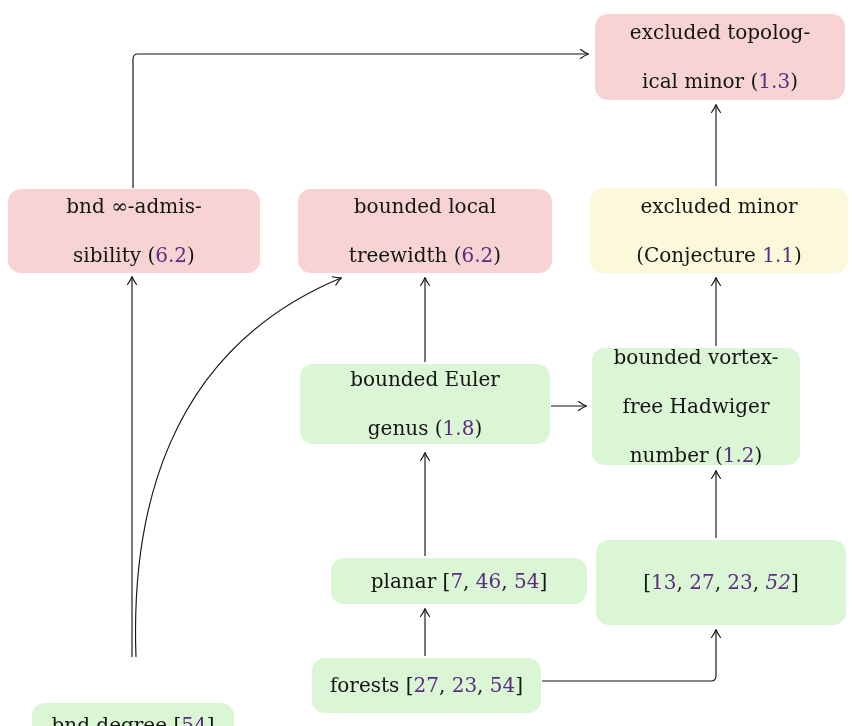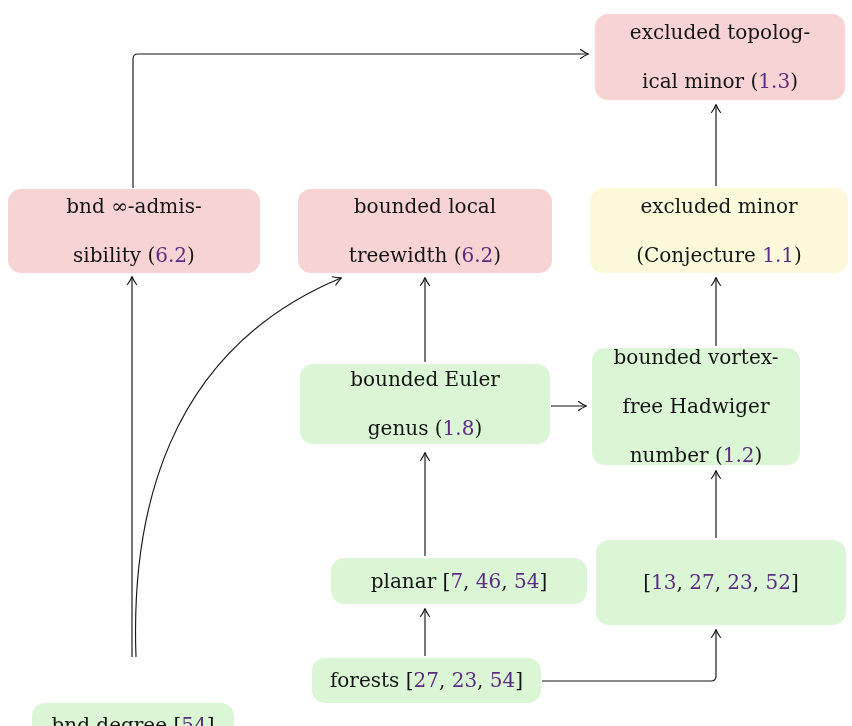--- a/index.html
+++ b/index.html
@@ -72,21 +72,21 @@
     </div>
   <div class="node" style="left: 592px; top: 348px; width: 208px; height: 117px; background: rgb(219, 246, 213); color: rgb(20, 20, 20);">
       <div class="line"><span>bounded vortex-</span></div>
       <div class="line"><span>free Hadwiger</span></div>
       <div class="line"><span>number (</span><span class="ref" style="color: rgb(91, 45, 130);">1.2</span><span>)</span></div>
     </div>
   <div class="node" style="left: 316px; top: 558px; width: 256px; height: 46px; background: rgb(219, 246, 213); color: rgb(20, 20, 20); margin-left: 15px;">
       <div class="line"><span>planar [</span><span class="ref" style="color: rgb(91, 45, 130);">7</span><span>, </span><span class="ref" style="color: rgb(91, 45, 130);">46</span><span>, </span><span class="ref" style="color: rgb(91, 45, 130);">54</span><span>]</span></div>
     </div>
   <div class="node" style="left: 596px; top: 540px; width: 250px; height: 85px; background: rgb(219, 246, 213); color: rgb(20, 20, 20);">
-      <div class="line"><span>[</span><span class="ref" style="color: rgb(91, 45, 130);">13</span><span>, </span><span class="ref" style="color: rgb(91, 45, 130);">27</span><span>, </span><span class="ref" style="color: rgb(91, 45, 130);">23</span><span>, </span><span class="ref" style="color: rgb(91, 45, 130);">52</span><span>]</span></div>
+      <div class="line"><span>[</span><span class="ref" style="color: rgb(91, 45, 130);">13</span><span>, </span><span class="ref" style="color: rgb(91, 45, 130);">27</span><span>, </span><span class="ref" style="color: rgb(91, 45, 130);">23</span><span>, </span><span class="ref" style="color: rgb(91, 45, 130); font-style: italic;">52</span><span>]</span></div>
     </div>
   <div class="node" style="left: 32px; top: 659px; width: 202px; height: 45px; background: rgb(219, 246, 213); color: rgb(20, 20, 20); margin-top: 44px;">
       <div class="line"><span>bnd degree [</span><span class="ref" style="color: rgb(91, 45, 130);">54</span><span>]</span></div>
     </div>
-  <div class="node" style="left: 312px; top: 658px; width: 229px; height: 45px; background: rgb(219, 246, 213); color: rgb(20, 20, 20); text-align: right;">
+  <div class="node" style="left: 312px; top: 658px; width: 229px; height: 55px; background: rgb(219, 246, 213); color: rgb(20, 20, 20); text-align: right;">
       <div class="line"><span>forests [</span><span class="ref" style="color: rgb(91, 45, 130);">27</span><span>, </span><span class="ref" style="color: rgb(91, 45, 130);">23</span><span>, </span><span class="ref" style="color: rgb(91, 45, 130);">54</span><span>]</span></div>
     </div>
 </div>
 
 </body></html>

